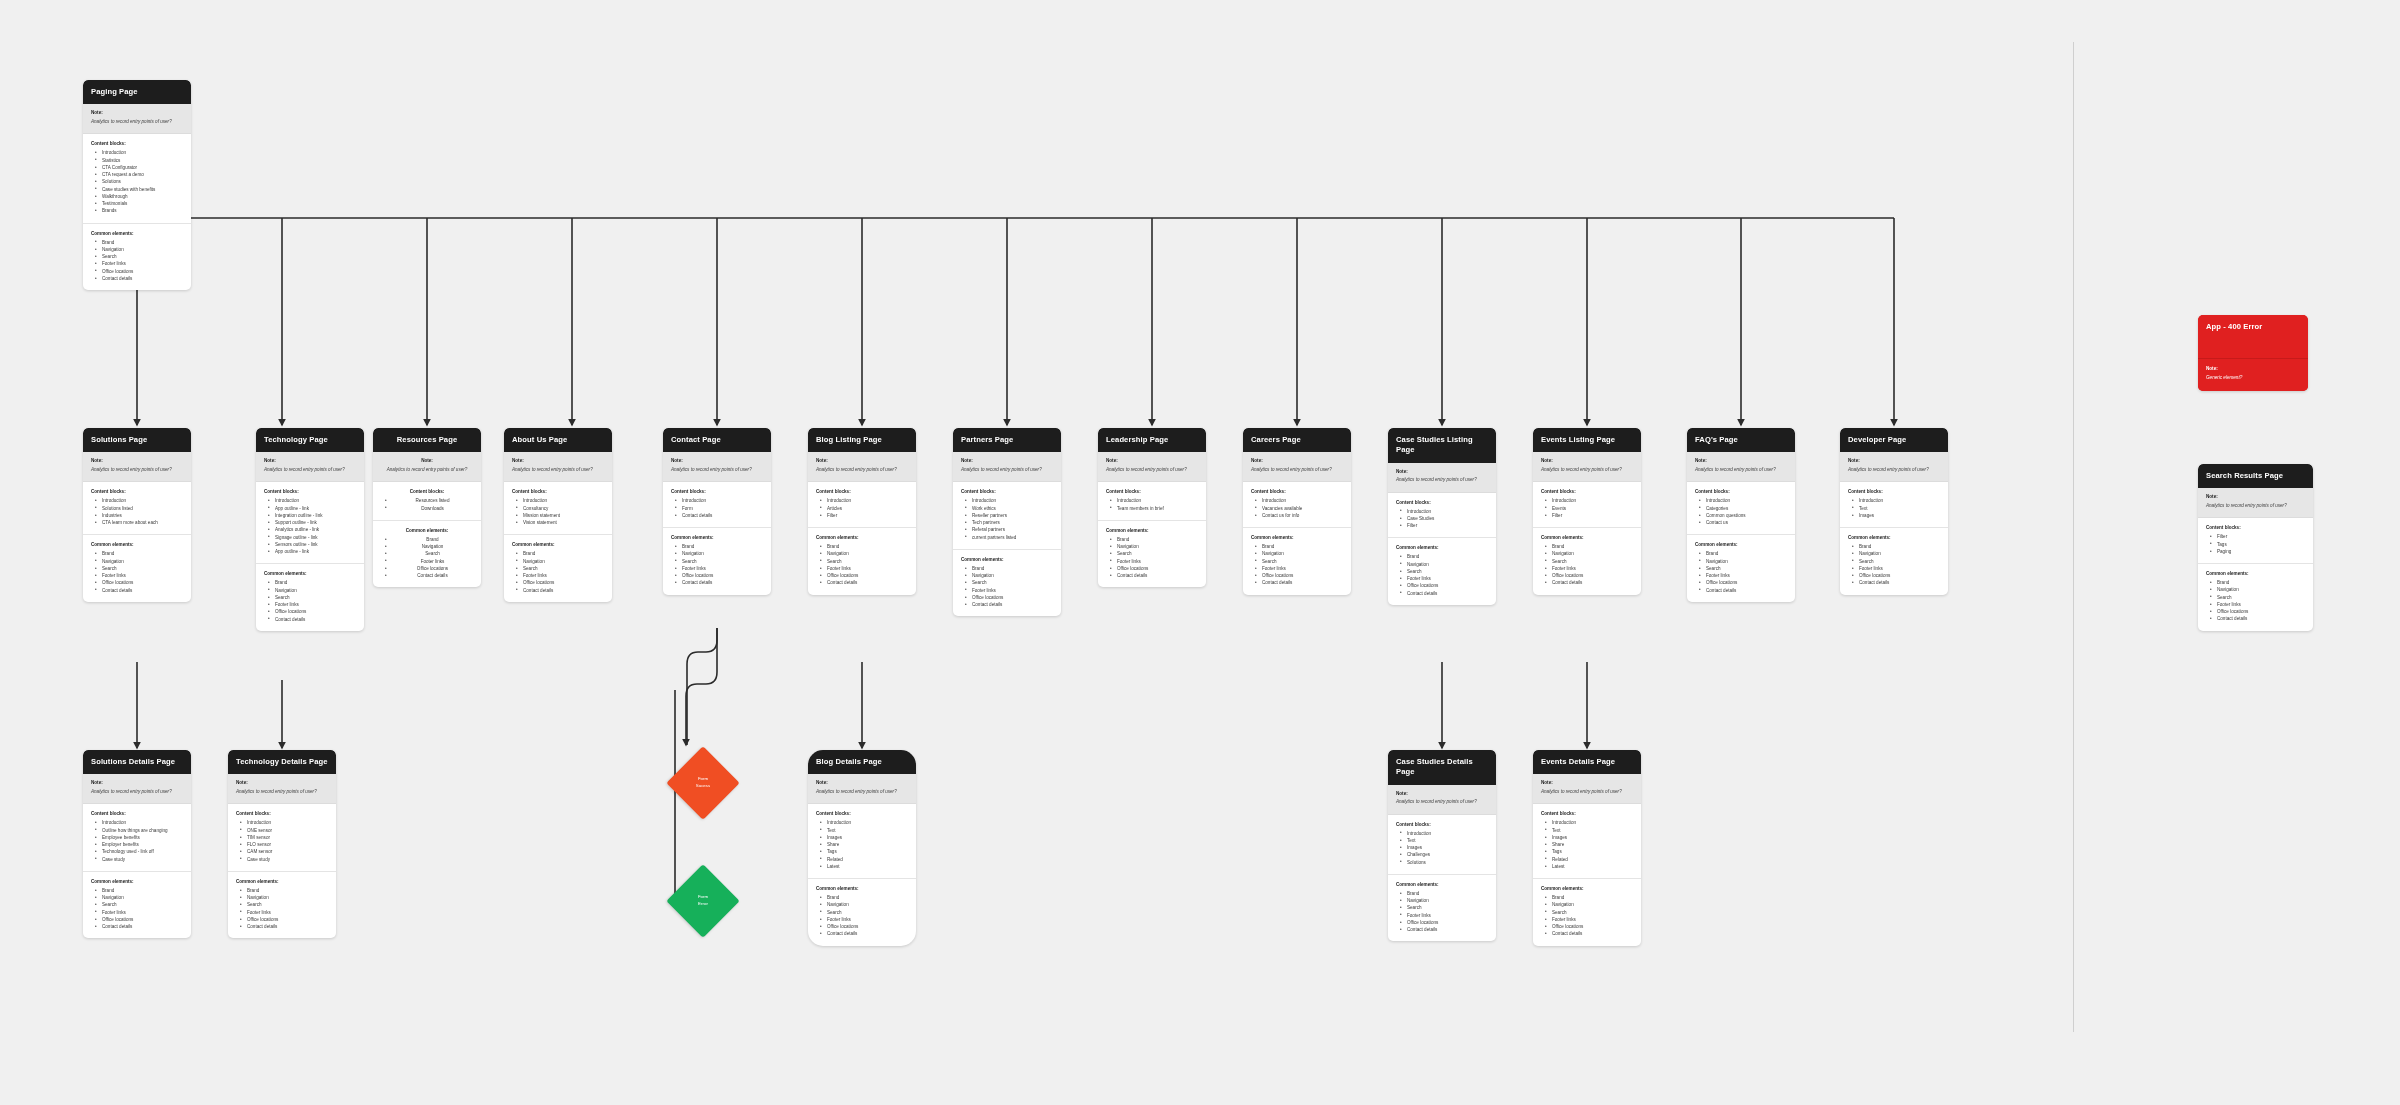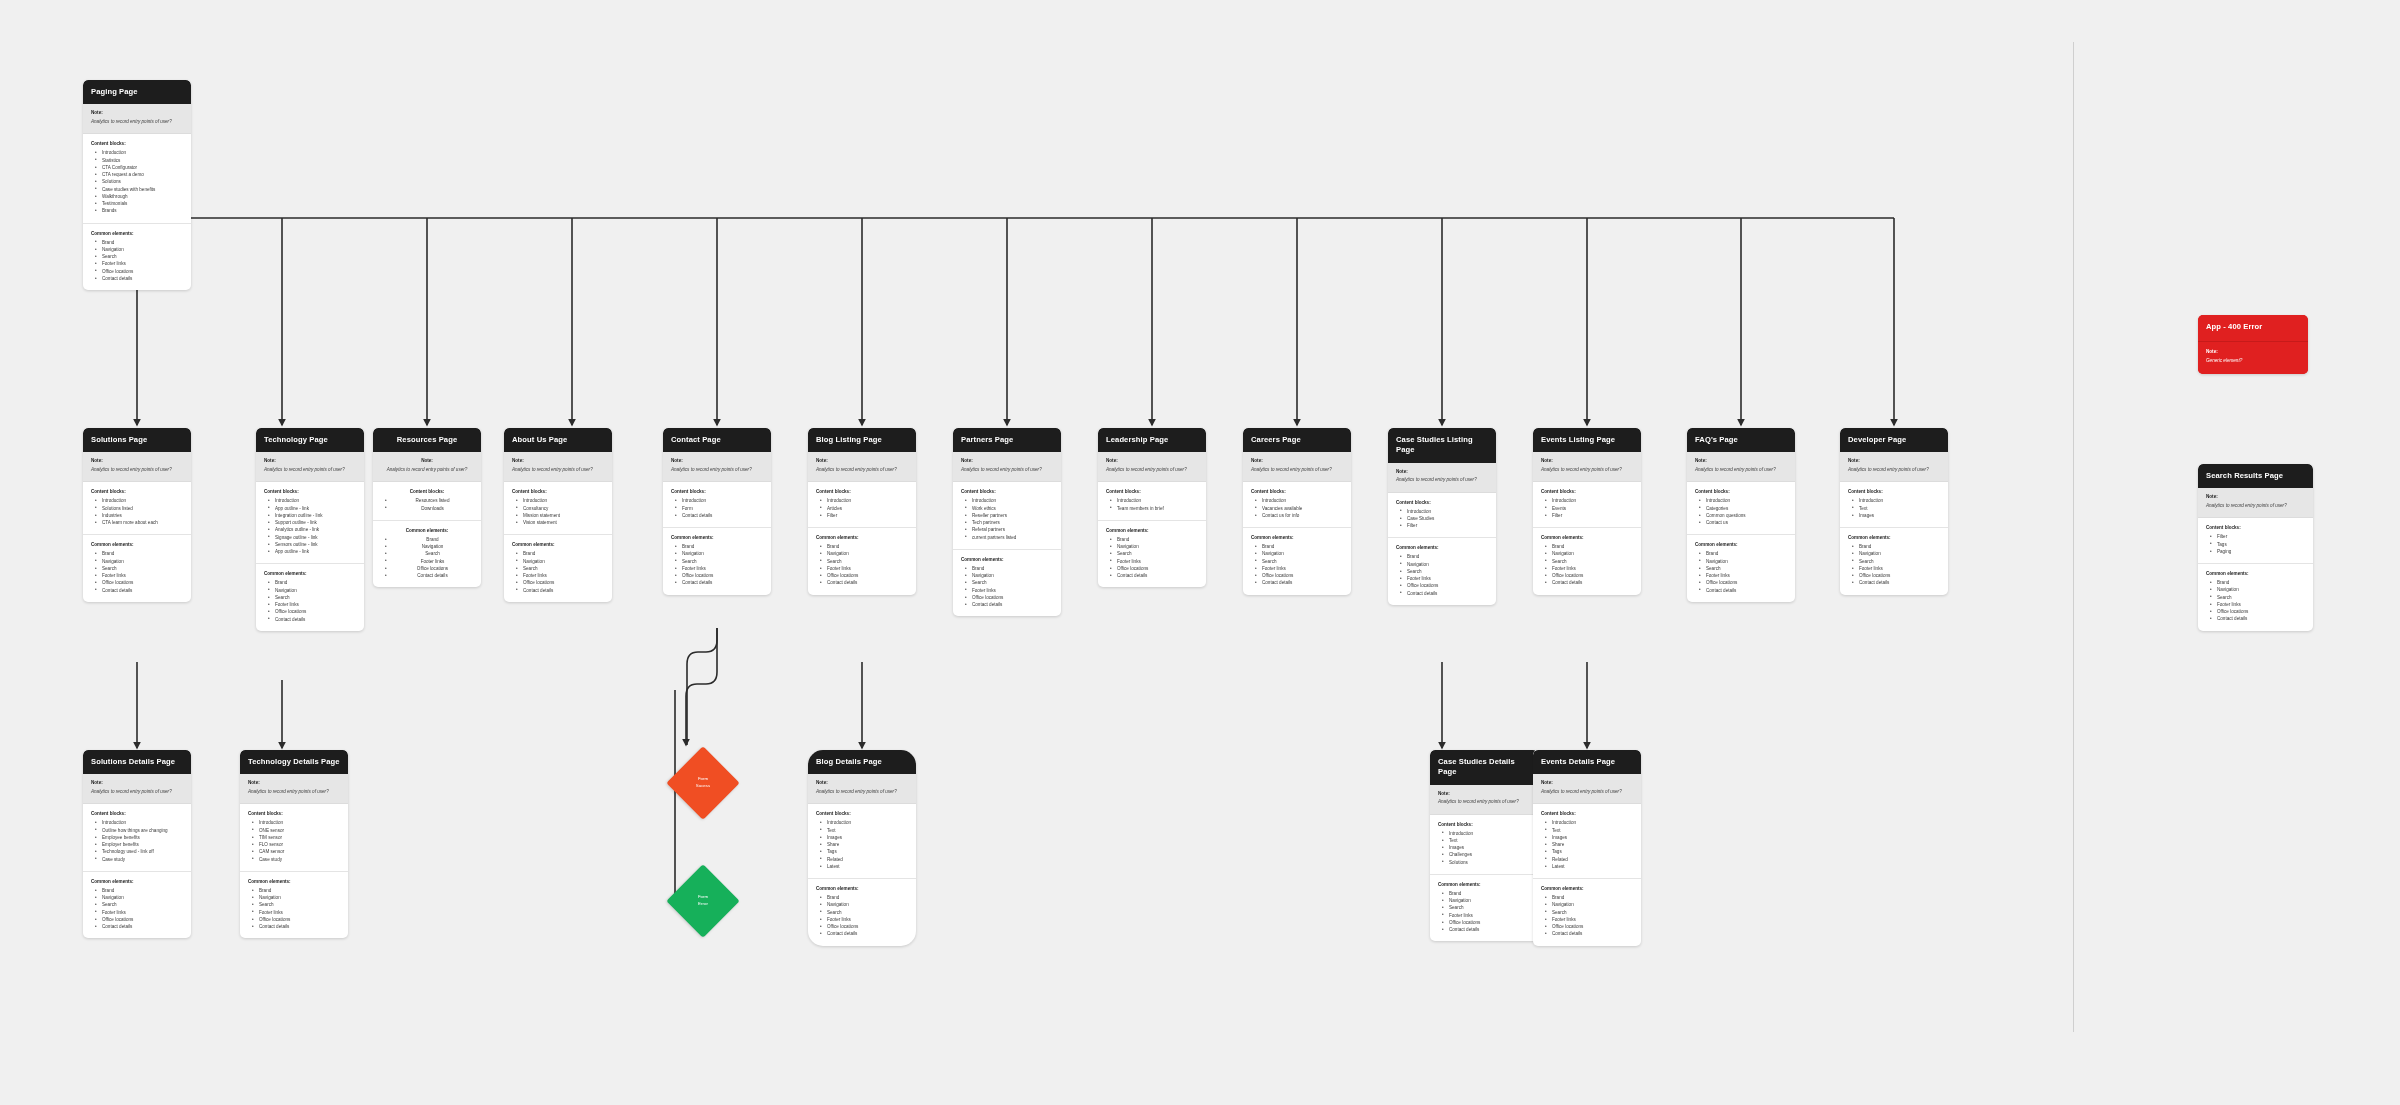--- a/index.html
+++ b/index.html
@@ -97,21 +97,21 @@
     color: #3b3b3b;
     font-size: 4.6px;
   }
 
   
   .card.error { background: #e02020; }
   .card.error .card-head {
     background: #e02020;
     color: #ffffff;
     border-bottom: 1px solid #c71a1a;
-    padding-bottom: 9px;
+    padding-bottom: 26px;
   }
   .card.error .card-note {
     background: #e02020;
     border-bottom: none;
     padding-top: 7px;
     padding-bottom: 10px;
   }
   .card.error .note-label { color: #ffffff; }
   .card.error .note-text { color: #ffffff; }
 
@@ -636,21 +636,21 @@
           <li>Brand</li>
           <li>Navigation</li>
           <li>Search</li>
           <li>Footer links</li>
           <li>Office locations</li>
           <li>Contact details</li>
         </ul>
     </div>
   </div>
 
-  <div class="card" style="left:240px; top:750px;">
+  <div class="card" style="left:228px; top:750px;">
     <div class="card-head">Technology Details Page</div>
     <div class="card-note">
       <div class="note-label">Note:</div>
       <div class="note-text">Analytics to record entry points of user?</div>
     </div>
     <div class="card-sec">
       <div class="sec-title">Content blocks:</div>
       <ul class="sec-list">
           <li>Introduction</li>
           <li>ONE sensor</li>
@@ -697,21 +697,21 @@
           <li>Brand</li>
           <li>Navigation</li>
           <li>Search</li>
           <li>Footer links</li>
           <li>Office locations</li>
           <li>Contact details</li>
         </ul>
     </div>
   </div>
 
-  <div class="card" style="left:1388px; top:750px;margin-left:42px;">
+  <div class="card" style="left:1388px; top:750px;">
     <div class="card-head">Case Studies Details Page</div>
     <div class="card-note">
       <div class="note-label">Note:</div>
       <div class="note-text">Analytics to record entry points of user?</div>
     </div>
     <div class="card-sec">
       <div class="sec-title">Content blocks:</div>
       <ul class="sec-list">
           <li>Introduction</li>
           <li>Text</li>

